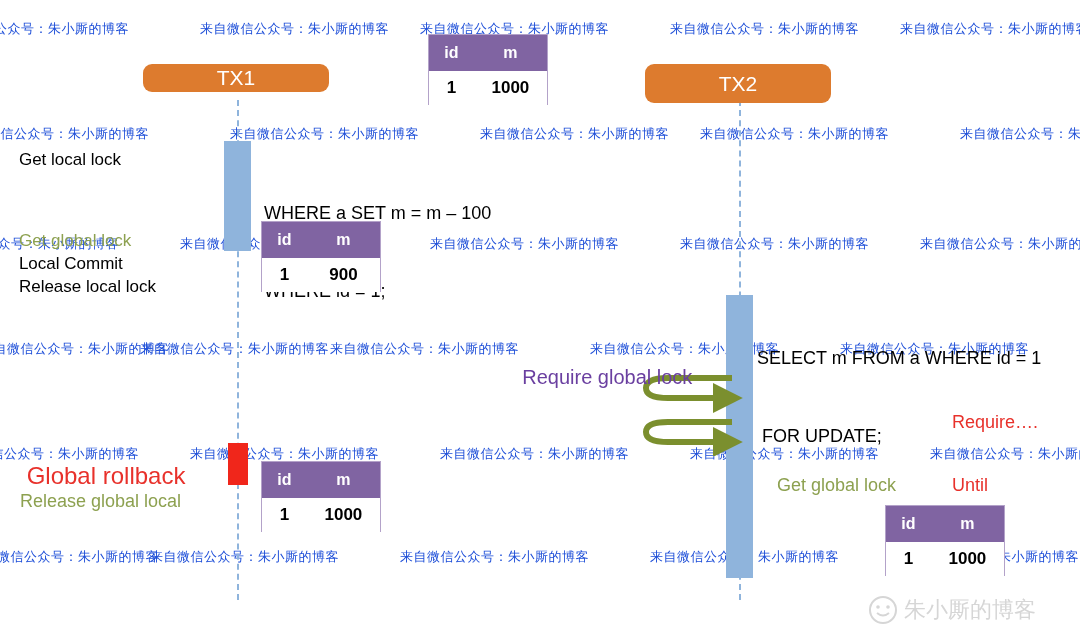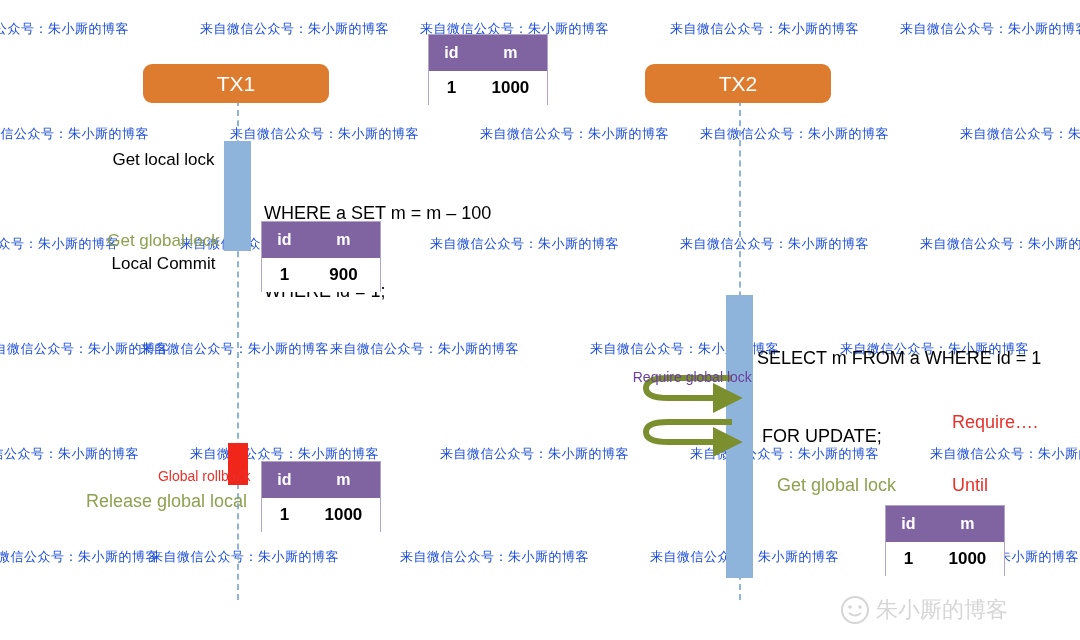--- a/index.html
+++ b/index.html
@@ -70,21 +70,21 @@
 
   
   .label {
     position: absolute;
     white-space: pre;
     font-size: 17px;
     color: #000000;
     line-height: 24px;
     z-index: 5;
   }
-  .label.right  { text-align: center; padding-left: 48px; }
+  .label.right  { text-align: left; }
   .label.green  { color: #8da150; }
   .label.red    { color: #e8312b; }
   .label.purple { color: #6a3fa0; }
   .label.bold   { font-weight: normal; }
 
   
   .tbl {
     position: absolute;
     border: 1px solid #b3a2c9;
     background: #ffffff;
@@ -169,21 +169,21 @@
       <div class="wm" style="left: -30px; top: 548px;">来自微信公众号：朱小厮的博客</div>
       <div class="wm" style="left: 150px; top: 548px;">来自微信公众号：朱小厮的博客</div>
       <div class="wm" style="left: 400px; top: 548px;">来自微信公众号：朱小厮的博客</div>
       <div class="wm" style="left: 650px; top: 548px;">来自微信公众号：朱小厮的博客</div>
       <div class="wm" style="left: 890px; top: 548px;">来自微信公众号：朱小厮的博客</div>
     </div>
 
   <div class="lifeline" style="left:237px; top:100px; height:500px;"></div>
   <div class="lifeline" style="left:739px; top:100px; height:500px;"></div>
 
-  <div class="tx-pill" style="left:143px; top:64px; width:186px; height:39px;justify-content:center;">
+  <div class="tx-pill" style="left:143px; top:64px; width:186px; height:28px;justify-content:center;">
     <span>TX1</span>
   </div>
 
   <div class="tx-pill" style="left:645px; top:64px; width:186px; height:39px;">
     <span>TX2</span>
   </div>
 
   <div class="bar-blue" style="left:224px; top:141px; width:27px; height:110px;"></div>
   <div class="bar-red" style="left:228px; top:443px; width:20px; height:42px;"></div>
 
@@ -192,39 +192,42 @@
   <div class="label right" style="left:0px; top:124px; width:212px;">
     <span>Get local lock</span>
   </div>
 
   <div class="label right green bold" style="left:0px; top:205px; width:212px;">
     <span>Get global lock</span>
   </div>
   <div class="label right" style="left:0px; top:228px; width:212px;">
     <span>Local Commit</span>
   </div>
-
-  <div class="label right red bold" style="left:0px; top:440px; width:217px; font-size:14px;margin-left:40px;">
+  <div class="label right" style="left:0px; top:251px; width:212px;">
+    <span>Release local lock</span>
+  </div>
+
+  <div class="label right red bold" style="left:0px; top:440px; width:217px; font-size:24px;">
     <span>Global rollback</span>
   </div>
   <div class="label right green bold" style="left:0px; top:465px; width:217px; font-size:18px;">
     <span>Release global local</span>
   </div>
 
   <div class="label" style="left:264px; top:148px; width:330px; font-size:18px; line-height:26px;">
     <div>WHERE a SET m = m – 100</div>
     <div>WHERE id = 1;</div>
   </div>
 
   <div class="label" style="left:757px; top:293px; width:330px; font-size:18px; line-height:26px;">
     <div>SELECT m FROM a WHERE id = 1</div>
     <div> FOR UPDATE;</div>
   </div>
 
-  <div class="label right purple bold" style="left:524px; top:341px; width:225px; font-size:14px;">
+  <div class="label right purple bold" style="left:500px; top:341px; width:225px; font-size:20px;">
     <span>Require global lock</span>
   </div>
 
 
   <div class="label green bold" style="left:757px; top:449px; width:240px; font-size:18px;">
     <span>Get global lock</span>
   </div>
 
   <div class="label red" style="left:932px; top:386px; width:150px; font-size:18px;">
     <span>Require….</span>
@@ -280,21 +283,21 @@
     <div class="thead" style="height:36px;">
       <div class="cell c-id">id</div>
       <div class="cell c-m">m</div>
     </div>
     <div class="tbody" style="height:34px;">
       <div class="cell c-id">1</div>
       <div class="cell c-m">1000</div>
     </div>
   </div>
 
-  <div id="brand-logo" style="left:840px; top:595px;">
+  <div id="brand-logo" style="left:868px; top:595px;">
     <svg width="30" height="30" viewBox="0 0 30 30">
       <circle cx="15" cy="15" r="13" fill="none" stroke="#d6d6d6" stroke-width="2"></circle>
       <circle cx="10" cy="12" r="1.8" fill="#d6d6d6"></circle>
       <circle cx="20" cy="12" r="1.8" fill="#d6d6d6"></circle>
       <path d="M9,18 Q15,23 21,18" fill="none" stroke="#d6d6d6" stroke-width="2"></path>
     </svg>
     <span class="brand-text">朱小厮的博客</span>
   </div>
 
 </div>

